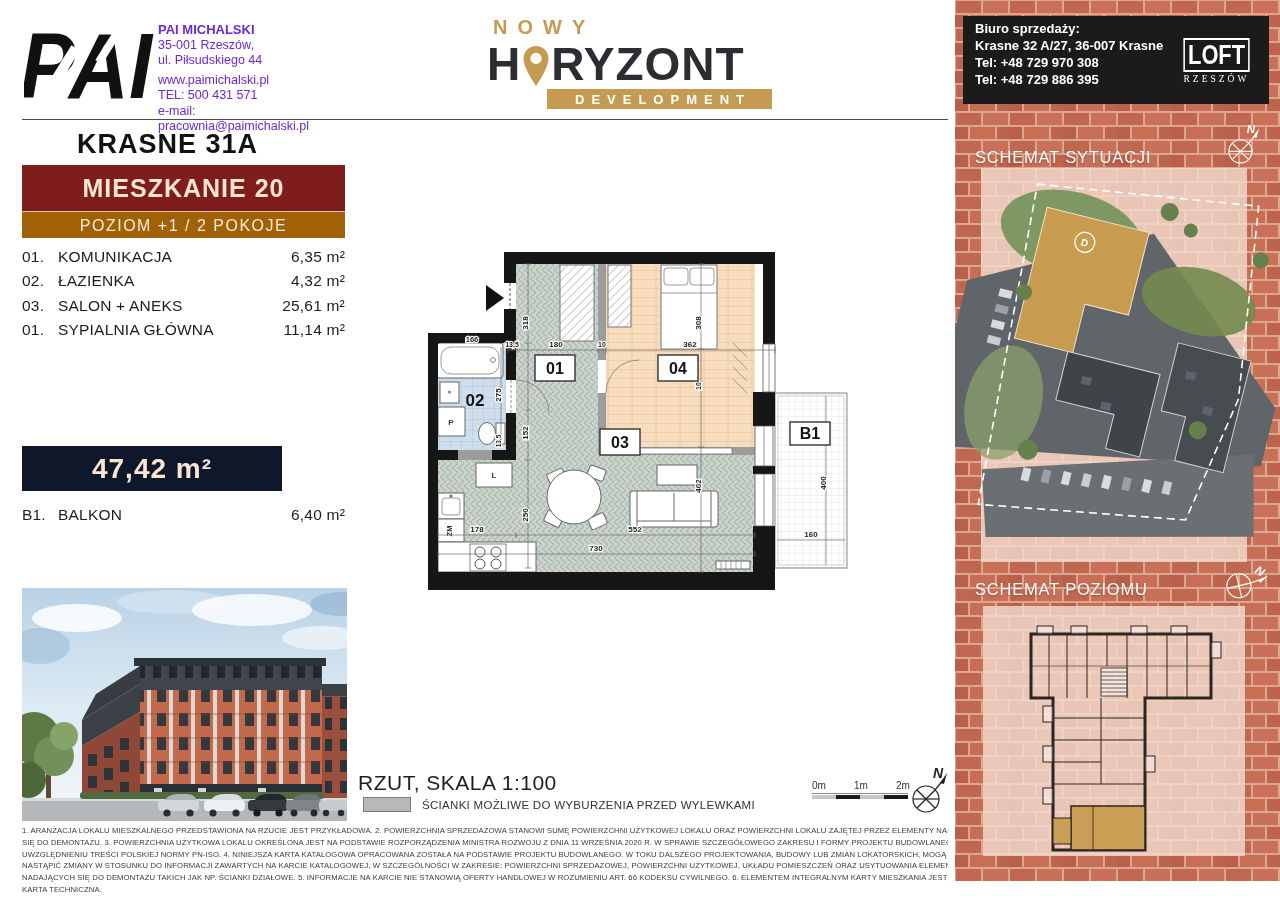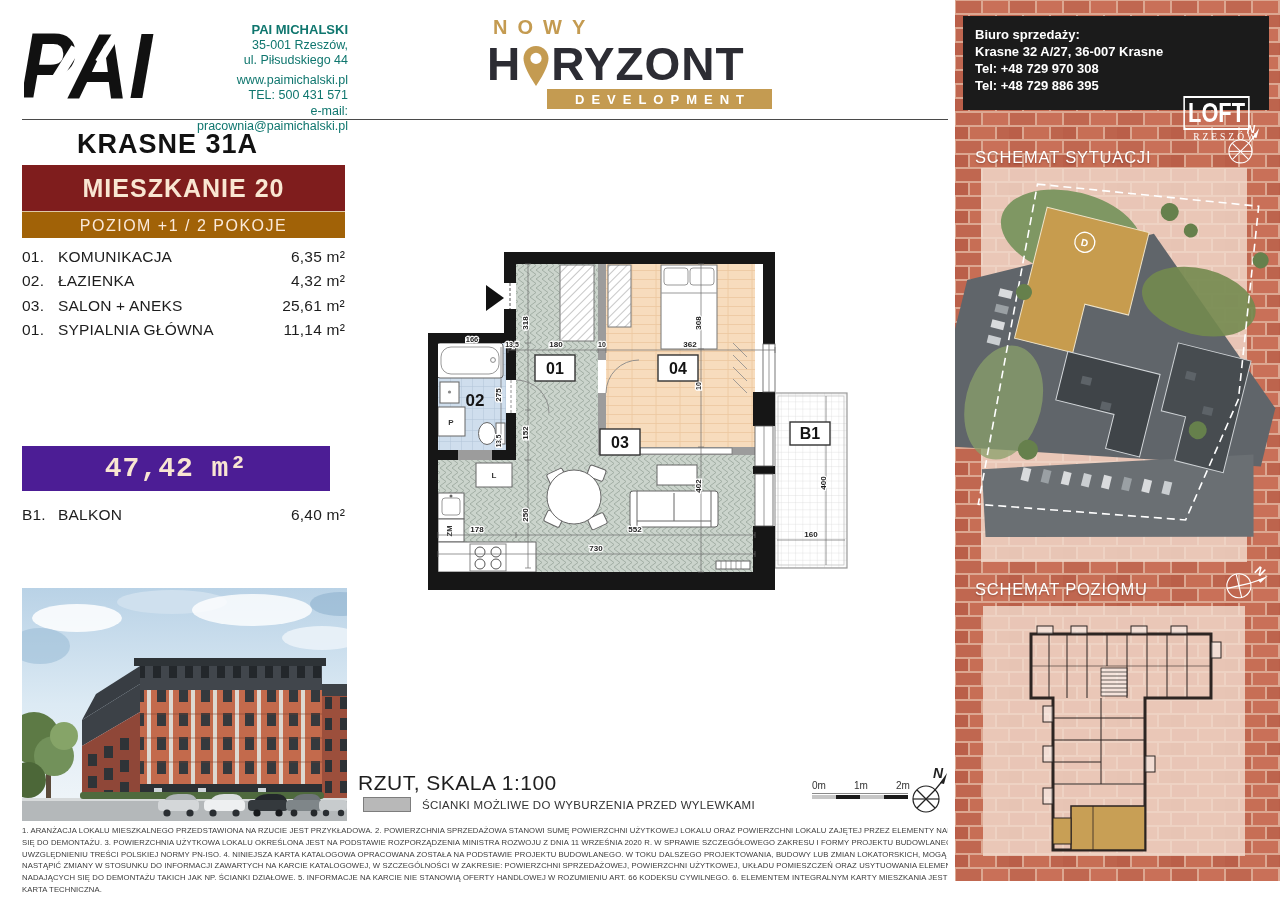--- a/index.html
+++ b/index.html
@@ -1,21 +1,21 @@
 <!DOCTYPE html>
 <html><head>
 <meta charset="utf-8">
 <style>
   html,body{margin:0;padding:0;background:#ffffff;}
   .page{position:relative;width:1280px;height:905px;background:#fff;overflow:hidden;
         font-family:"Liberation Sans", sans-serif;color:#1a1a1a;}
   .abs{position:absolute;}
 
   
-  .studio-info{left:158px;top:22px;width:190px;text-align:right;font-size:12.5px;line-height:15.5px;color:#0f766e;}
+  .studio-info{left:158px;top:22px;width:190px;font-size:12.5px;line-height:15.5px;color:#6d28d9;}
   .studio-info .name{font-weight:700;font-size:13px;}
   .studio-info .gap{height:4px;}
   .header-rule{left:22px;top:119px;width:926px;height:1px;background:#4a4a4a;}
 
   .nh-logo{left:487px;top:16px;width:320px;}
   .nh-line1{color:#c49b51;font-size:20px;font-weight:700;letter-spacing:10px;margin-left:6px;}
   .nh-line2{display:flex;align-items:flex-start;color:#2c2c33;font-size:46px;font-weight:800;letter-spacing:1px;line-height:46px;margin-top:2px;}
   .nh-pin{margin:4px 1px 0 1px;}
   .nh-line3{margin-left:60px;margin-top:2px;background:#c49b51;color:#fff;width:218px;text-align:center;
             font-size:13px;font-weight:600;letter-spacing:7px;padding:3px 0 2px 7px;}
@@ -23,22 +23,22 @@
   
   .building-title{left:6px;top:129px;width:323px;text-align:center;font-size:27px;font-weight:700;letter-spacing:1px;color:#121212;}
   .unit-box{left:22px;top:165px;width:323px;}
   .unit-header{background:#7f1d1d;color:#f9e6d2;height:46px;line-height:47px;text-align:center;font-size:25px;font-weight:600;letter-spacing:1px;}
   .unit-sub{background:#a16207;color:#fbe9da;height:26px;line-height:27px;text-align:center;font-size:16px;letter-spacing:1.5px;border-top:1px solid rgba(255,255,255,0.65);}
   .rooms{left:22px;top:245px;width:323px;font-size:15.5px;color:#1d1d1d;}
   .room-row{display:flex;line-height:24.4px;letter-spacing:0.2px;}
   .room-no{width:36px;}
   .room-name{flex:1;}
   .room-area{text-align:right;}
-  .area-badge{left:22px;top:446px;width:308px;height:45px;background:#4c1d95;color:#f9e6d2;
-              text-align:center;line-height:46px;font-size:28px;font-weight:600;letter-spacing:1px;font-family:Liberation Mono, monospace;}
+  .area-badge{left:22px;top:446px;width:260px;height:45px;background:#0f172a;color:#f9e6d2;
+              text-align:center;line-height:46px;font-size:28px;font-weight:600;letter-spacing:1px;}
   .balcony-row{left:22px;top:503px;width:323px;}
 
   
   .plan-caption{left:358px;top:771px;font-size:21px;color:#1e1e1e;letter-spacing:0.5px;}
   .plan-legend{left:363px;top:797px;display:flex;align-items:center;}
   .legend-swatch{width:46px;height:13px;background:#b8b8b8;border:1px solid #7d7d7d;}
   .legend-text{margin-left:11px;font-size:11.5px;color:#333;letter-spacing:0.3px;}
   .scalebar{left:812px;top:780px;width:96px;font-size:10px;color:#333;}
   .scalebar .labels{position:relative;height:12px;}
   .scalebar .labels span{position:absolute;top:0;}
@@ -47,23 +47,23 @@
   .sb-bar div{height:4px;}
   .sb-l{background:#c6c6c6;width:24px;}
   .sb-d{background:#1b1b1b;width:24px;}
 
   .disclaimer{left:22px;top:825px;width:926px;height:78px;overflow:hidden;font-size:7.7px;line-height:11.8px;
               color:#3a3a3a;white-space:nowrap;letter-spacing:0.1px;}
 
   
   .side-panel{left:955px;top:0;width:325px;height:881px;overflow:hidden;}
   .sales-box{position:absolute;left:8px;top:16px;width:286px;height:78px;background:#1b1b1b;color:#fff;
-             padding:10px 8px 6px 12px;display:flex;justify-content:space-between;flex-direction:column;}
+             padding:4px 8px 6px 12px;display:flex;justify-content:space-between;}
   .sales-text{font-size:13px;font-weight:700;line-height:17px;}
-  .loft-wrap{text-align:right;margin-right:2px;margin-top:2px;}
+  .loft-wrap{text-align:center;margin-right:2px;margin-top:18px;}
   .loft-box{display:inline-block;border:2px solid #fff;padding:0 4px;font-size:28px;line-height:30px;font-weight:700;
             letter-spacing:0px;transform:scaleX(0.78);transform-origin:center top;}
   .loft-city{font-family:"Liberation Serif", serif;font-size:9.5px;letter-spacing:3px;margin-top:2px;color:#fff;}
   .side-title{position:absolute;left:20px;color:#fff;font-size:16.5px;font-weight:400;letter-spacing:0.8px;
               text-shadow:0 1px 2px rgba(60,20,10,0.35);}
 </style>
 </head>
 <body>
 
 <div class="page">

